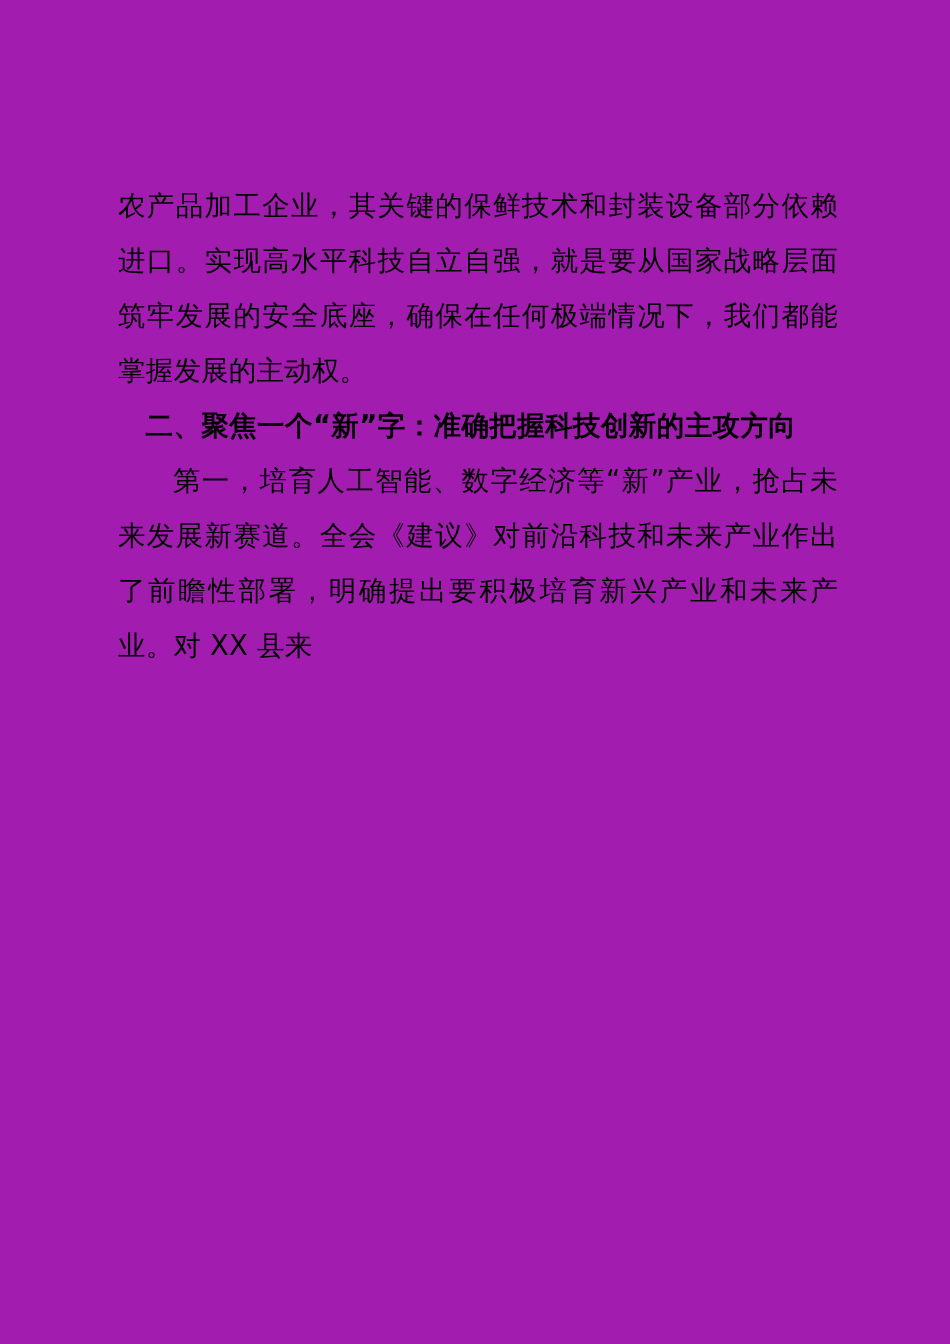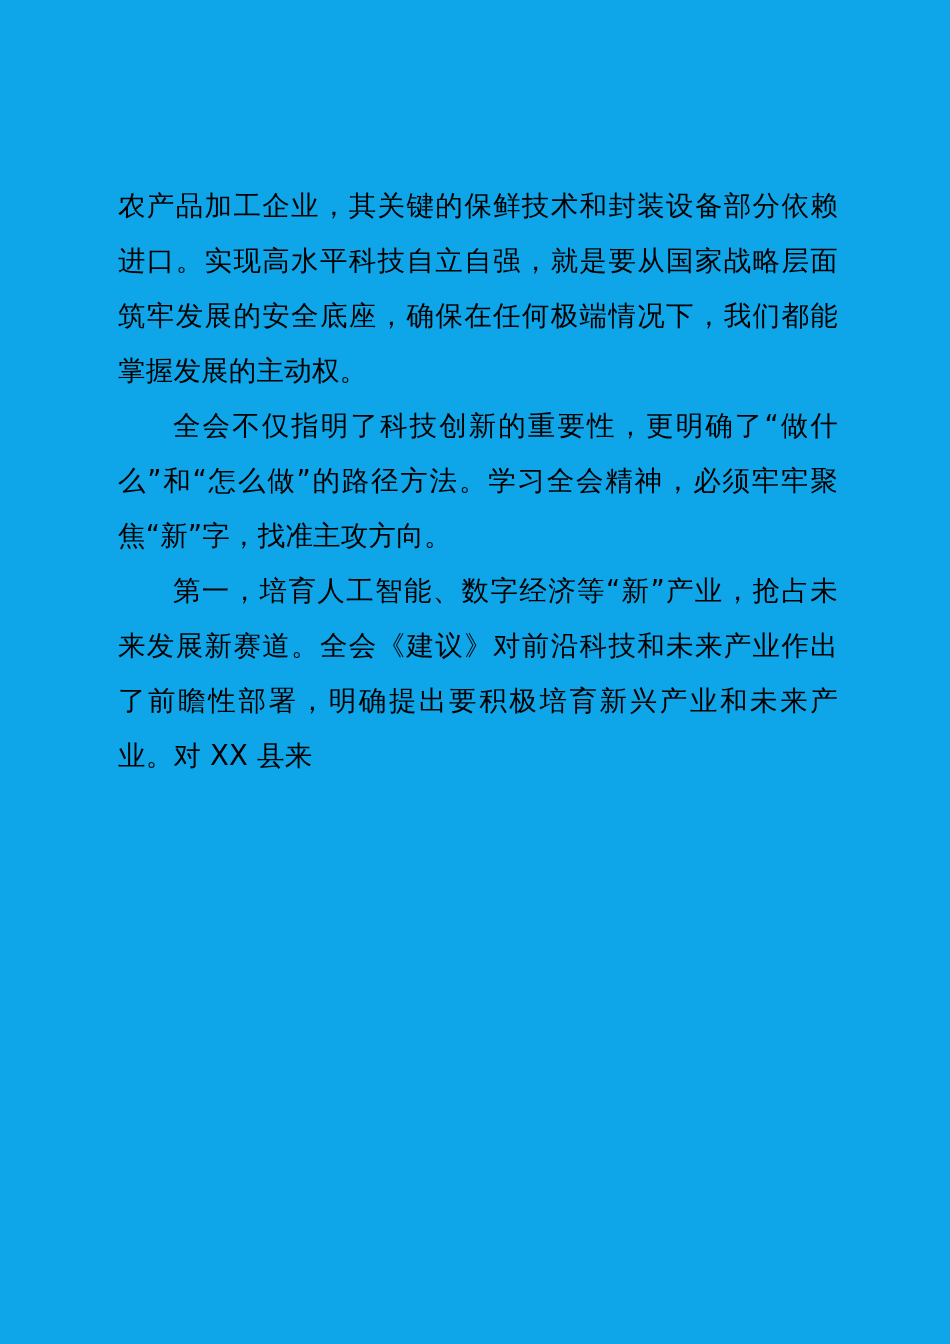--- a/index.html
+++ b/index.html
@@ -12,21 +12,21 @@
     height: 1344px;
     font-family: "DejaVu Sans", "Liberation Sans", sans-serif;
     color: #000000;
     overflow: hidden;
   }
   .page {
     width: 950px;
     height: 1344px;
     box-sizing: border-box;
     padding: 178px 112px 0 118px;
-    background: #0ea5e9;
+    background: #a21caf;
     position: relative;
   }
   .doc-body {
     font-size: 27.5px;
     line-height: 55px;
     text-align: justify;
     text-justify: inter-ideograph;
     letter-spacing: 0.2px;
   }
   p {
@@ -43,16 +43,16 @@
     text-indent: 1em;
     letter-spacing: 0.4px;
   }
 </style>
 </head>
 <body>
 
 <div class="page">
   <div class="doc-body">
     <p class="para">农产品加工企业，其关键的保鲜技术和封装设备部分依赖进口。实现高水平科技自立自强，就是要从国家战略层面筑牢发展的安全底座，确保在任何极端情况下，我们都能掌握发展的主动权。</p>
-    <p class="indent">全会不仅指明了科技创新的重要性，更明确了“做什么”和“怎么做”的路径方法。学习全会精神，必须牢牢聚焦“新”字，找准主攻方向。</p>
+    <p class="heading">二、聚焦一个“新”字：准确把握科技创新的主攻方向</p>
     <p class="indent">第一，培育人工智能、数字经济等“新”产业，抢占未来发展新赛道。全会《建议》对前沿科技和未来产业作出了前瞻性部署，明确提出要积极培育新兴产业和未来产业。对 XX 县来</p>
   </div>
 </div>
 
 </body></html>

